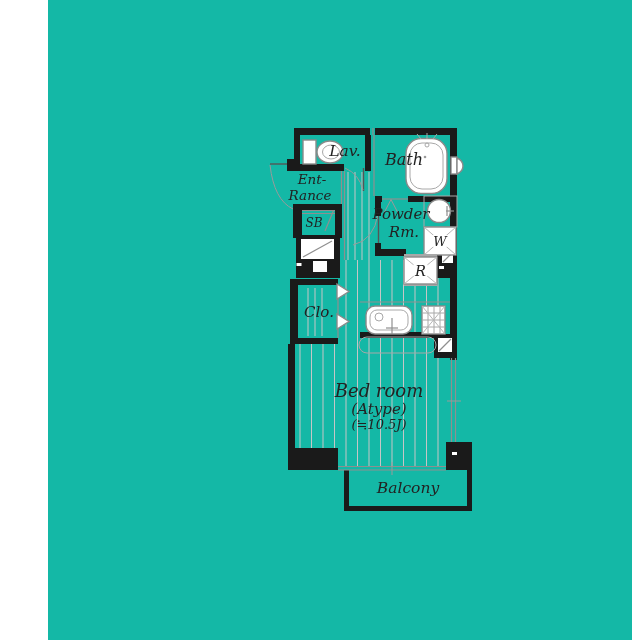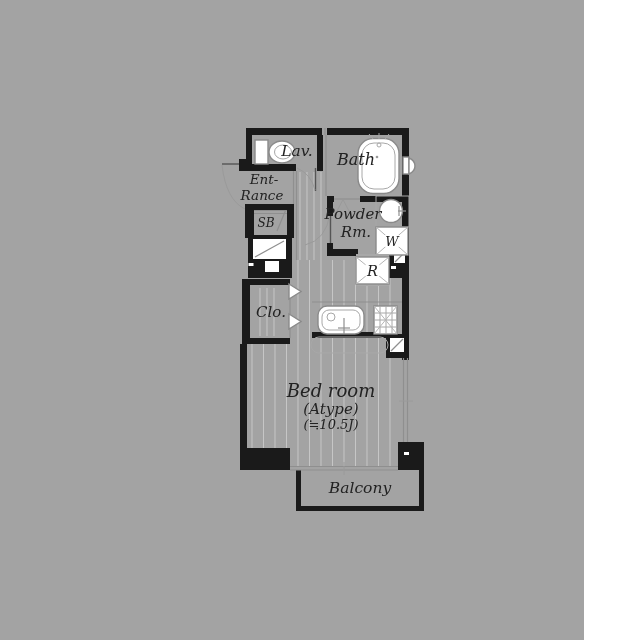--- a/index.html
+++ b/index.html
@@ -1,16 +1,16 @@
 <!DOCTYPE html>
 <html><head>
 <meta charset="utf-8">
 <style>
   html,body{margin:0;padding:0;background:#fff;width:640px;height:640px;overflow:hidden;}
-  #canvas{position:relative;width:584px;height:640px;background:#a3a3a3;}
+  #canvas{position:relative;width:584px;height:640px;background:#14b8a6;margin-left:48px;}
   svg{display:block;}
   text{font-family:"DejaVu Serif","Liberation Serif",serif;font-style:italic;fill:#222;}
   .wall{fill:#1a1a1a;stroke:none;}
   .fix{fill:#ffffff;stroke:#8a8a8a;stroke-width:1.4;}
   .fix2{fill:none;stroke:#a8a8a8;stroke-width:1;}
   .thin{stroke:#8f8f8f;stroke-width:1.2;fill:none;}
   .floorline{stroke:#c6c6c6;stroke-width:1;}
   .doorarc{stroke:#9a9a9a;stroke-width:1;fill:none;}
   .doorleaf{stroke:#555;stroke-width:1.4;fill:none;}
   .xline{stroke:#b5b5b5;stroke-width:1;}

